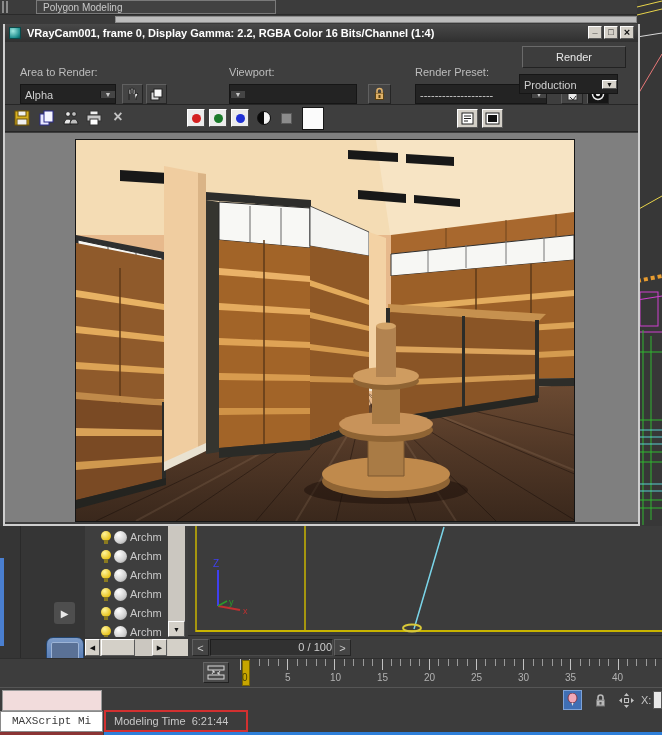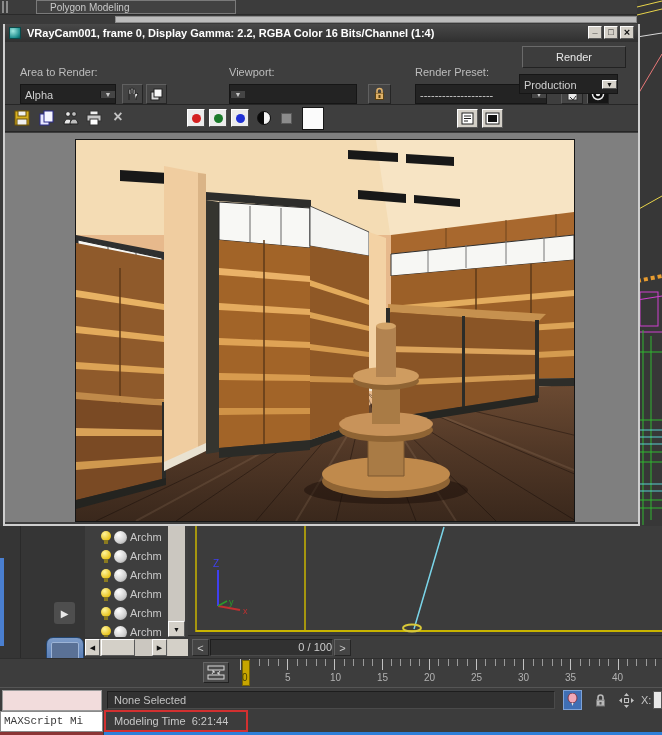--- a/index.html
+++ b/index.html
@@ -33,21 +33,21 @@
          display:flex;align-items:center;justify-content:center}
   .dot{width:9px;height:9px;border-radius:50%}
 </style>
 </head>
 <body>
 
 <div class="screen">
 
   <div class="abs" style="left:0;top:0;width:662px;height:15px;background:#3c3c3c;border-bottom:1px solid #2a2a2a">
     <div class="abs" style="left:2px;top:1px;width:6px;height:12px;border-left:2px solid #8a8a8a;border-right:2px solid #8a8a8a"></div>
-    <div class="abs" style="left:36px;top:0;width:200px;height:14px;background:#424242;border:1px solid #7a7a7a;padding:1px 0 0 13px;color:#c9c9c9;font-size:10px">
+    <div class="abs" style="left:36px;top:0;width:240px;height:14px;background:#424242;border:1px solid #7a7a7a;padding:1px 0 0 6px;color:#c9c9c9;font-size:10px">
       <span>Polygon Modeling</span>
     </div>
   </div>
   <div class="abs" style="left:115px;top:16px;width:522px;height:7px;background:#bcbcbc;border:1px solid #8a8a8a"></div>
 
   <div class="abs" style="left:637px;top:0;width:25px;height:632px;background:#373737">
     <svg width="25" height="632" viewBox="0 0 25 632">
       <path d="M0,7 L25,1 M0,15 L25,9" stroke="#e8d44a" fill="none"></path>
       <path d="M0,37 L25,33" stroke="#d8d8d8" fill="none"></path>
       <path d="M0,96 L25,54" stroke="#e87878" fill="none"></path>
@@ -439,28 +439,25 @@
       <span class="tick-label" style="left:278px">30</span>
       <span class="tick-label" style="left:325px">35</span>
       <span class="tick-label" style="left:372px">40</span>
     </div>
   </div>
 
   <div class="abs" style="left:0;top:687px;width:662px;height:48px;background:#3c3c3c;border-top:1px solid #555">
 
     <div class="abs" style="left:2px;top:2px;width:100px;height:21px;background:#f2dcdc;border:1px solid #9a9a9a"></div>
     <div class="abs" style="left:0;top:23px;width:103px;height:21px;background:#ffffff;border:1px solid #8a8a8a;overflow:hidden;
-                font-family:'Liberation Mono',monospace;font-size:11px;color:#3a3a3a;line-height:19px;padding-left:3px;white-space:nowrap">
+                font-family:'Liberation Mono',monospace;font-size:11px;color:#3a3a3a;line-height:19px;padding-left:11px;white-space:nowrap">
       <span>MAXScript Mi</span>
     </div>
     <div class="abs" style="left:0;top:44px;width:103px;height:4px;background:#8a3434"></div>
 
-    <div class="abs sunken" style="left:107px;top:3px;width:448px;height:18px;line-height:16px;padding-left:6px;color:#c2c2c2">
-      <span>None Selected</span>
-    </div>
 
     <div class="abs" style="left:563px;top:2px;width:19px;height:20px;background:#3f6fb5;border:1px solid #7ea2d6;display:flex;align-items:center;justify-content:center">
       <svg width="11" height="14" viewBox="0 0 11 14">
         <ellipse cx="5.5" cy="5" rx="4.5" ry="5" fill="#f0a8b8" stroke="#7a3a4a"></ellipse>
         <path d="M4.5,10 L6.5,10 L5.5,13 Z" fill="#e8e8e8"></path>
       </svg>
     </div>
     <div class="abs" style="left:592px;top:3px;width:17px;height:18px;display:flex;align-items:center;justify-content:center">
       <svg width="13" height="15" viewBox="0 0 13 15">
         <rect x="2.5" y="7" width="8" height="6" fill="#b8b8b8" stroke="#777"></rect>

